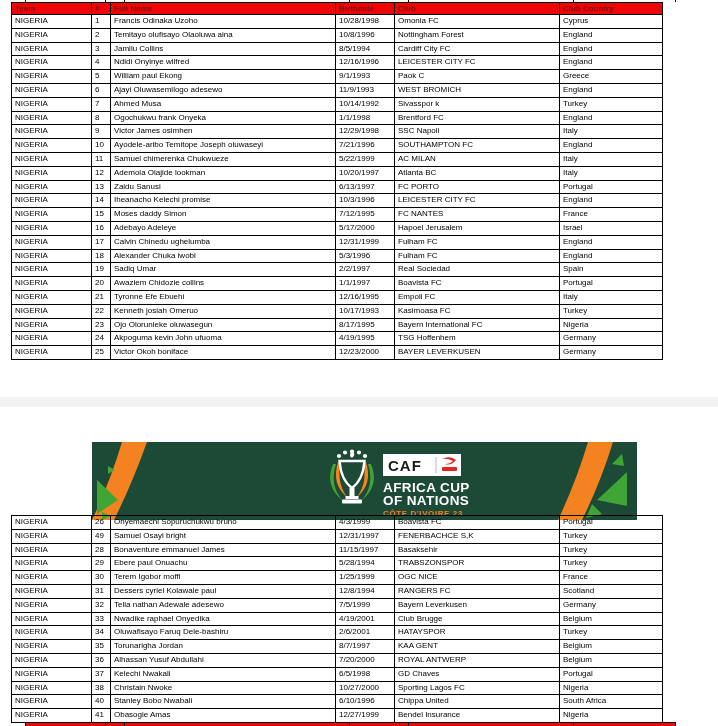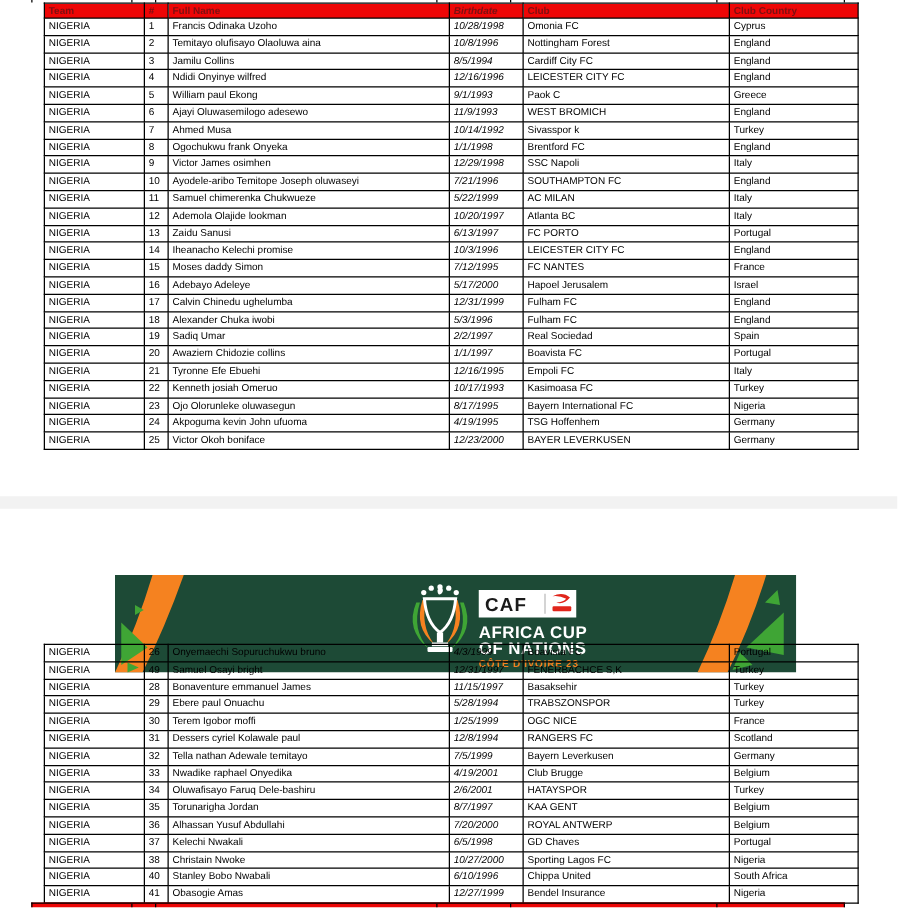--- a/index.html
+++ b/index.html
@@ -21,41 +21,41 @@
   
   .partial-row{position:absolute;left:25px;width:651px;display:flex;box-sizing:border-box;}
   .partial-row .pcell{box-sizing:border-box;border-right:1px solid var(--grid-line);height:100%;}
   .partial-row{border-left:1px solid var(--grid-line);}
   .partial-top{top:0;height:2px;background:#fff;}
   .partial-bottom{top:722px;height:4px;background:var(--header-bg);border-top:1px solid var(--grid-line);}
   .w-team{width:80px}.w-num{width:19px}.w-name{width:225px}.w-birth{width:59px}.w-club{width:165px}.w-country{width:102px;border-right:1px solid var(--grid-line);}
 
   
   table.squad{
-    position:absolute;left:35px;border-collapse:collapse;table-layout:fixed;
+    position:absolute;left:11px;border-collapse:collapse;table-layout:fixed;
     width:651px;font-size:8px;color:#000;
   }
   #table1{top:2px;}
   #table2{top:515px;}
   table.squad th, table.squad td{
     border:1px solid var(--grid-line);
     padding:0 3px;overflow:hidden;white-space:nowrap;text-overflow:clip;
     height:12.8px;line-height:12.8px;text-align:left;font-weight:normal;
   }
   table.squad thead th{
     background:var(--header-bg);color:var(--header-text);font-weight:bold;height:11px;line-height:11px;
   }
   th.c-num, td.c-num{text-align:right;}
-  th.c-birthdate, td.c-birthdate{text-align:right;font-style:italic;}
+  th.c-birthdate, td.c-birthdate{text-align:right;}
 
   
   .gray-band{position:absolute;left:0;top:397px;width:718px;height:10px;background:var(--separator-gray);}
 
   
-  .banner{position:absolute;left:92px;top:460px;width:545px;height:64px;}
+  .banner{position:absolute;left:92px;top:442px;width:545px;height:64px;}
   .banner svg{display:block;}
   .fill-green{fill:var(--banner-green);}
   .fill-orange{fill:var(--banner-orange);}
   .fill-lgreen{fill:var(--banner-light-green);}
   .stroke-white{stroke:#ffffff;fill:none;}
   .caf-box{fill:#ffffff;}
   .caf-text{font-family:"Liberation Sans",sans-serif;font-weight:bold;font-size:15px;fill:#1a1a1a;letter-spacing:1px;}
   .caf-red{fill:#e1251b;}
   .afcon-title{font-family:"Liberation Sans",sans-serif;font-weight:bold;font-size:13.5px;fill:#ffffff;letter-spacing:0.4px;}
   .afcon-edition{font-family:"Liberation Sans",sans-serif;font-weight:bold;font-size:8px;fill:var(--banner-orange);letter-spacing:0.6px;}
@@ -397,21 +397,21 @@
           <td class="c-team">NIGERIA</td>
           <td class="c-num">31</td>
           <td class="c-name">Dessers cyriel Kolawale paul</td>
           <td class="c-birthdate">12/8/1994</td>
           <td class="c-club">RANGERS FC</td>
           <td class="c-country">Scotland</td>
         </tr>
         <tr>
           <td class="c-team">NIGERIA</td>
           <td class="c-num">32</td>
-          <td class="c-name">Tella nathan Adewale temitayo</td>
+          <td class="c-name">Tella nathan Adewale adesewo</td>
           <td class="c-birthdate">7/5/1999</td>
           <td class="c-club">Bayern Leverkusen</td>
           <td class="c-country">Germany</td>
         </tr>
         <tr>
           <td class="c-team">NIGERIA</td>
           <td class="c-num">33</td>
           <td class="c-name">Nwadike raphael Onyedika</td>
           <td class="c-birthdate">4/19/2001</td>
           <td class="c-club">Club Brugge</td>

